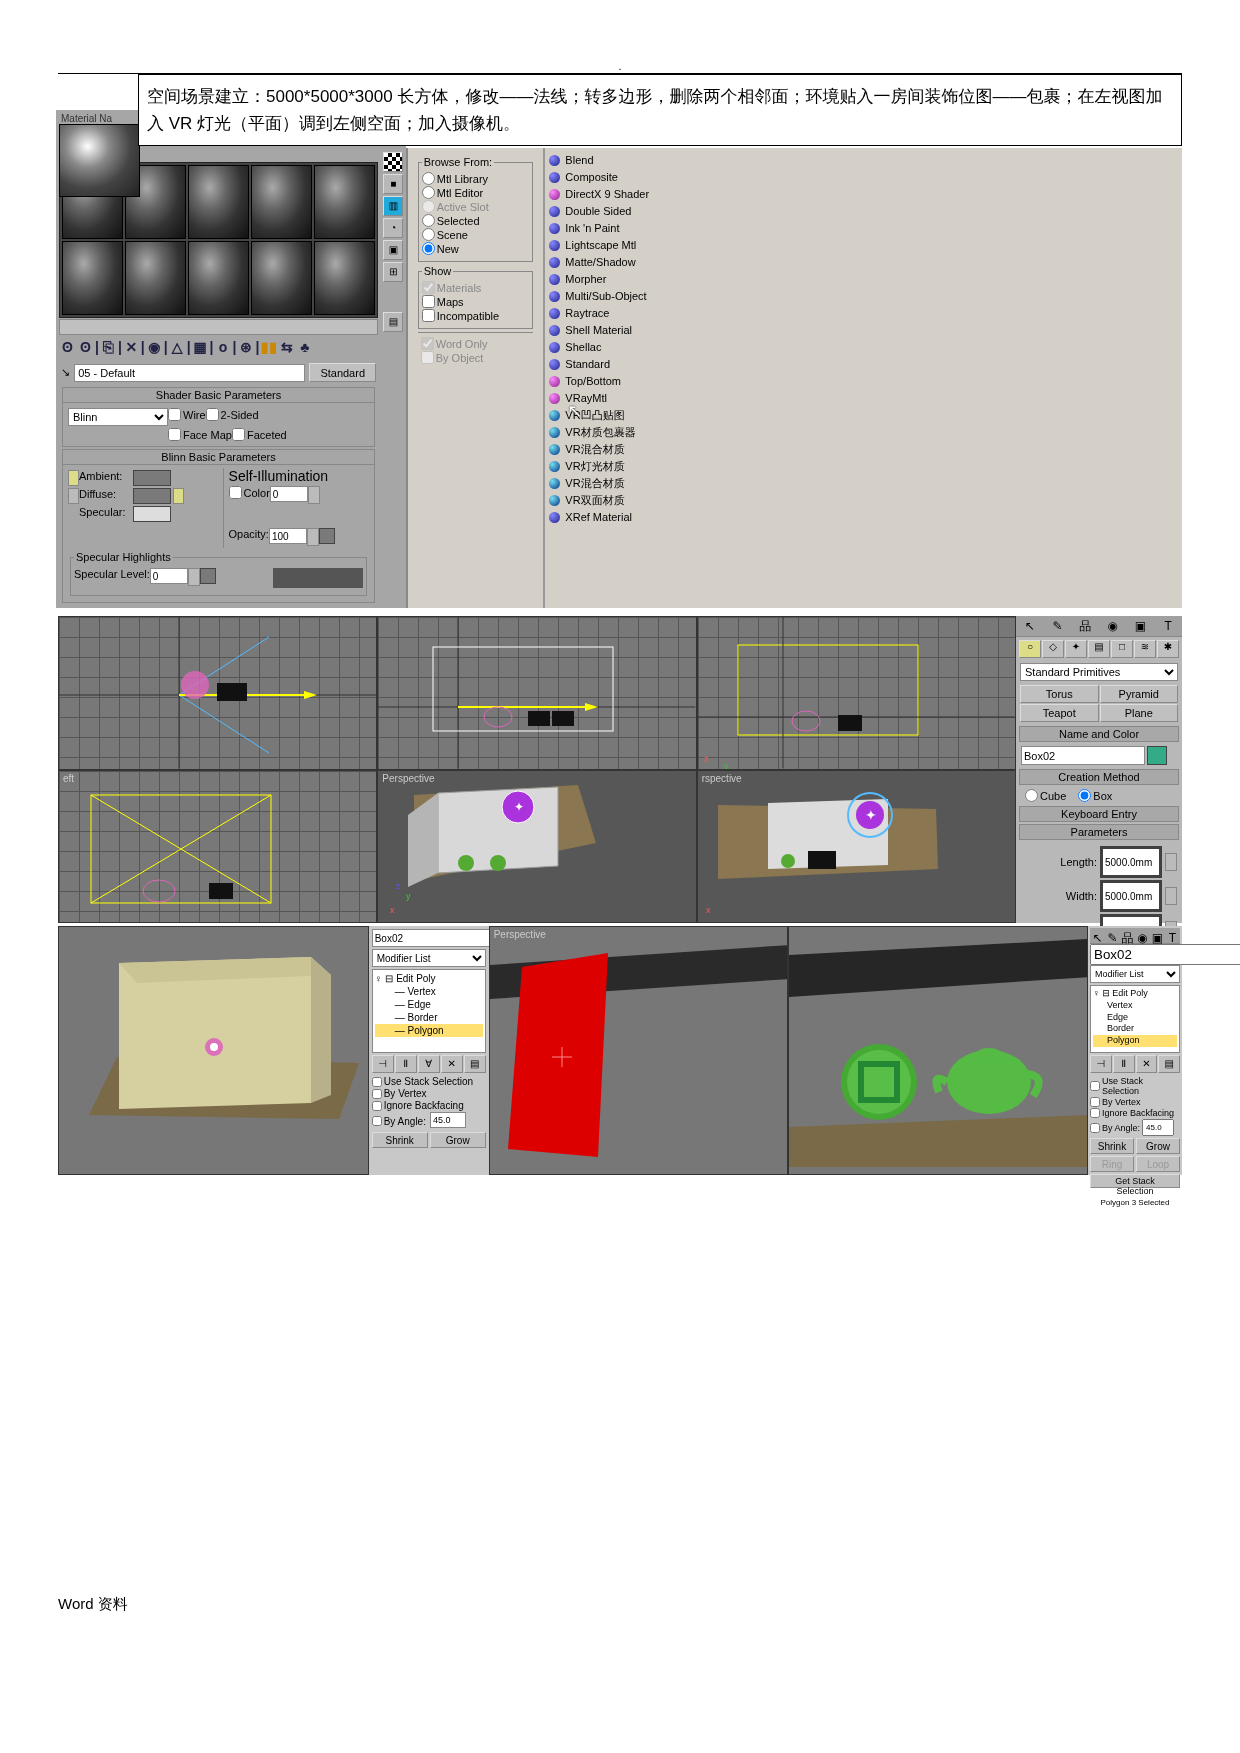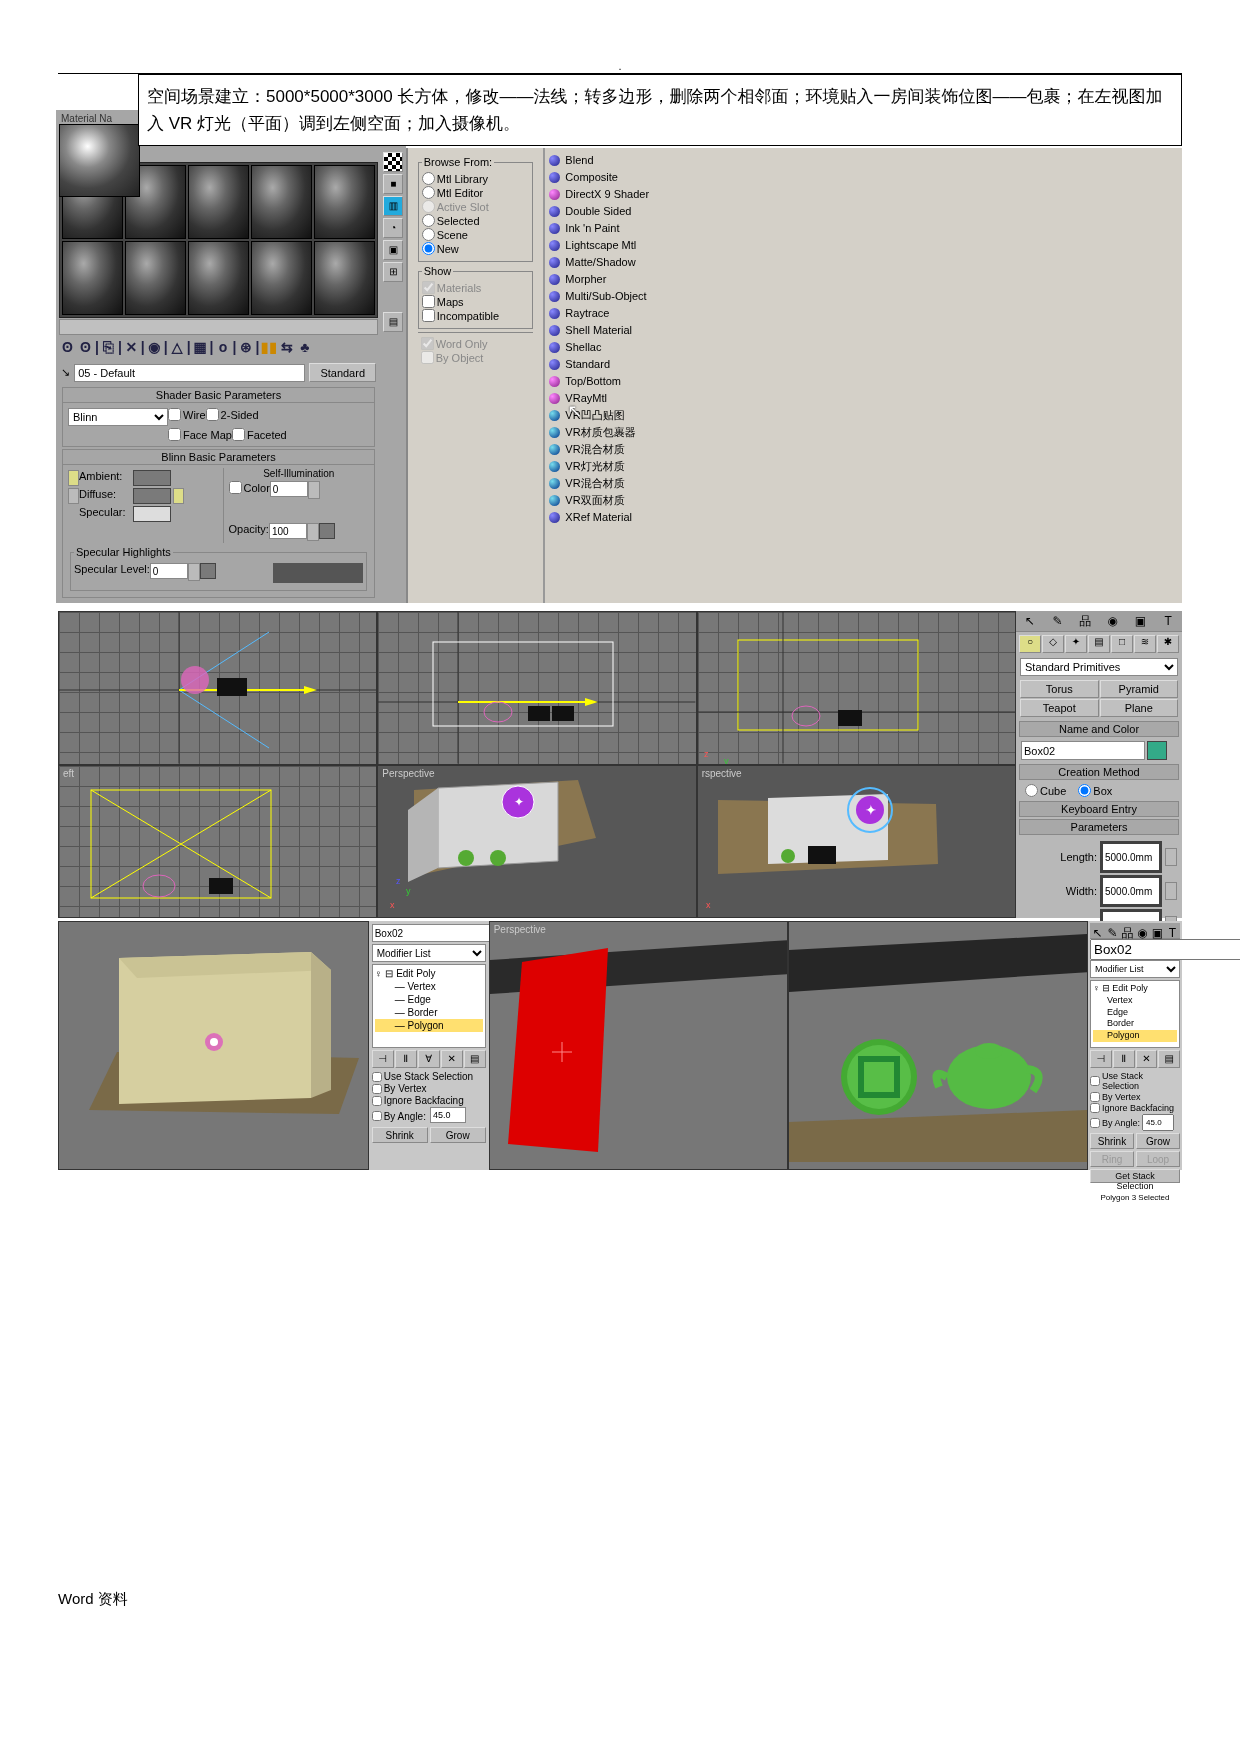--- a/index.html
+++ b/index.html
@@ -153,21 +153,21 @@
                   <span class="swatch"></span>
                   <span style="width:9px;height:14px;background:#dd8;border:1px solid #888;margin-left:2px"></span>
                 </div>
       <div class="row">
                   <span style="width:11px"></span>
                   <span style="width:54px">Specular:</span>
                   <span class="swatch" style="background:#ddd"></span>
                 </div>
      </div>
      <div style="flex:1;border-left:1px solid #888;padding-left:5px">
-      <div style="font-size:10px;text-align:center">Self-Illumination</div>
+      <div style="font-size:14px;">Self-Illumination</div>
       <div class="row">
                   <label class="chk">
                     <input type="checkbox" style="">
                     <span>Color</span>
                   </label>
                   <input class="numinp" value="0" style="">
                   <span class="spin"></span>
                 </div>
       <div class="row" style="margin-top:24px">
                   <span>Opacity:</span>

